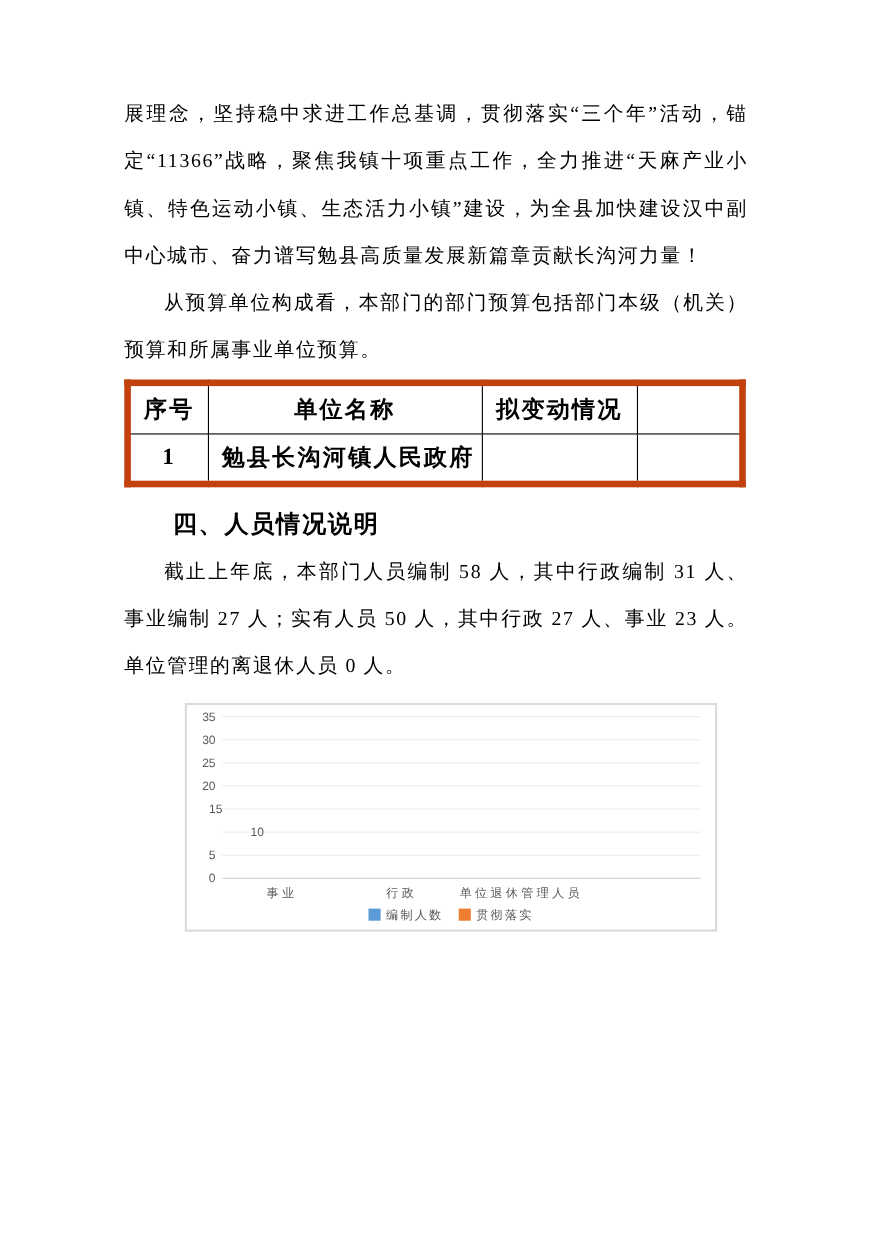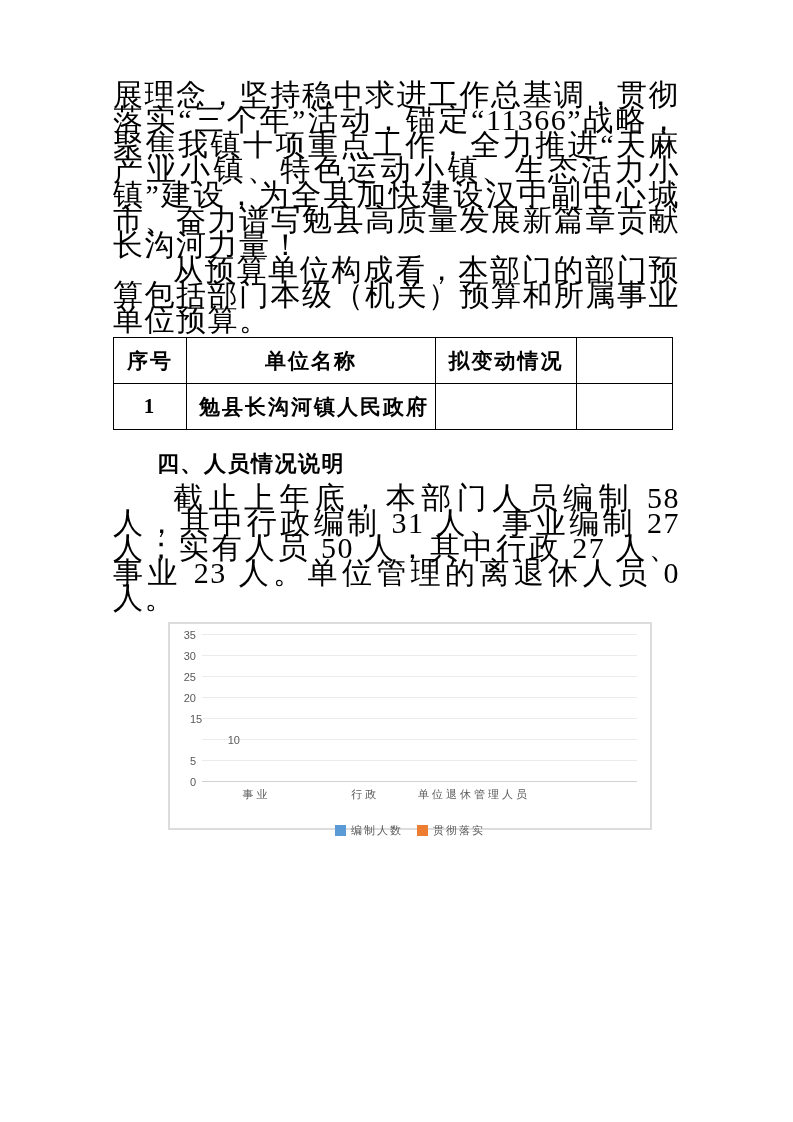--- a/index.html
+++ b/index.html
@@ -9,41 +9,41 @@
     width: 793px;
     height: 1122px;
     margin: 0 auto;
     background: #ffffff;
     font-family: "Liberation Serif", "DejaVu Serif", serif;
     color: #000000;
     padding: 82px 113px 0 113px;
     overflow: hidden;
   }
   .body-text {
-    font-size: 30px;
-    line-height: 25px;
+    font-size: 18px;
+    line-height: 43px;
     letter-spacing: 1.5px;
     text-align: justify;
     text-indent: 2em;
   }
   .body-text.no-indent { text-indent: 0; }
   .doc-heading {
     font-size: 22px;
     line-height: 43px;
     font-weight: bold;
     letter-spacing: 1.5px;
     text-indent: 2em;
   }
   
   table.unit-table {
     border-collapse: collapse;
     table-layout: fixed;
     width: 559px;
     margin: 5px 12px 12px 0;
-    border: 1px solid #c2410c;
+    border: 6px solid #c2410c;
   }
   .unit-table th, .unit-table td {
     border: 1px solid #000;
     height: 46px;
     font-weight: bold;
     font-size: 21px;
     letter-spacing: 2px;
     text-align: center;
     vertical-align: middle;
     overflow: hidden;
@@ -98,21 +98,21 @@
     font-size: 11px;
     color: #595959;
     letter-spacing: 3px;
     white-space: nowrap;
   }
   .chart-legend {
     position: absolute;
     left: 0; right: 0; top: 183px;
     display: flex; justify-content: center; align-items: center; gap: 14px;
   }
-  .legend-item { display: flex; align-items: center; gap: 5px; margin-top: 16px; }
+  .legend-item { display: flex; align-items: center; gap: 5px; }
   .legend-swatch { width: 11px; height: 11px; display: inline-block; }
   .legend-label { font-size: 11px; color: #595959; letter-spacing: 2px; }
 </style>
 </head>
 <body>
 
 <div class="page">
 
   <p class="body-text no-indent">展理念，坚持稳中求进工作总基调，贯彻落实“三个年”活动，锚定“11366”战略，聚焦我镇十项重点工作，全力推进“天麻产业小镇、特色运动小镇、生态活力小镇”建设，为全县加快建设汉中副中心城市、奋力谱写勉县高质量发展新篇章贡献长沟河力量！</p>
 

